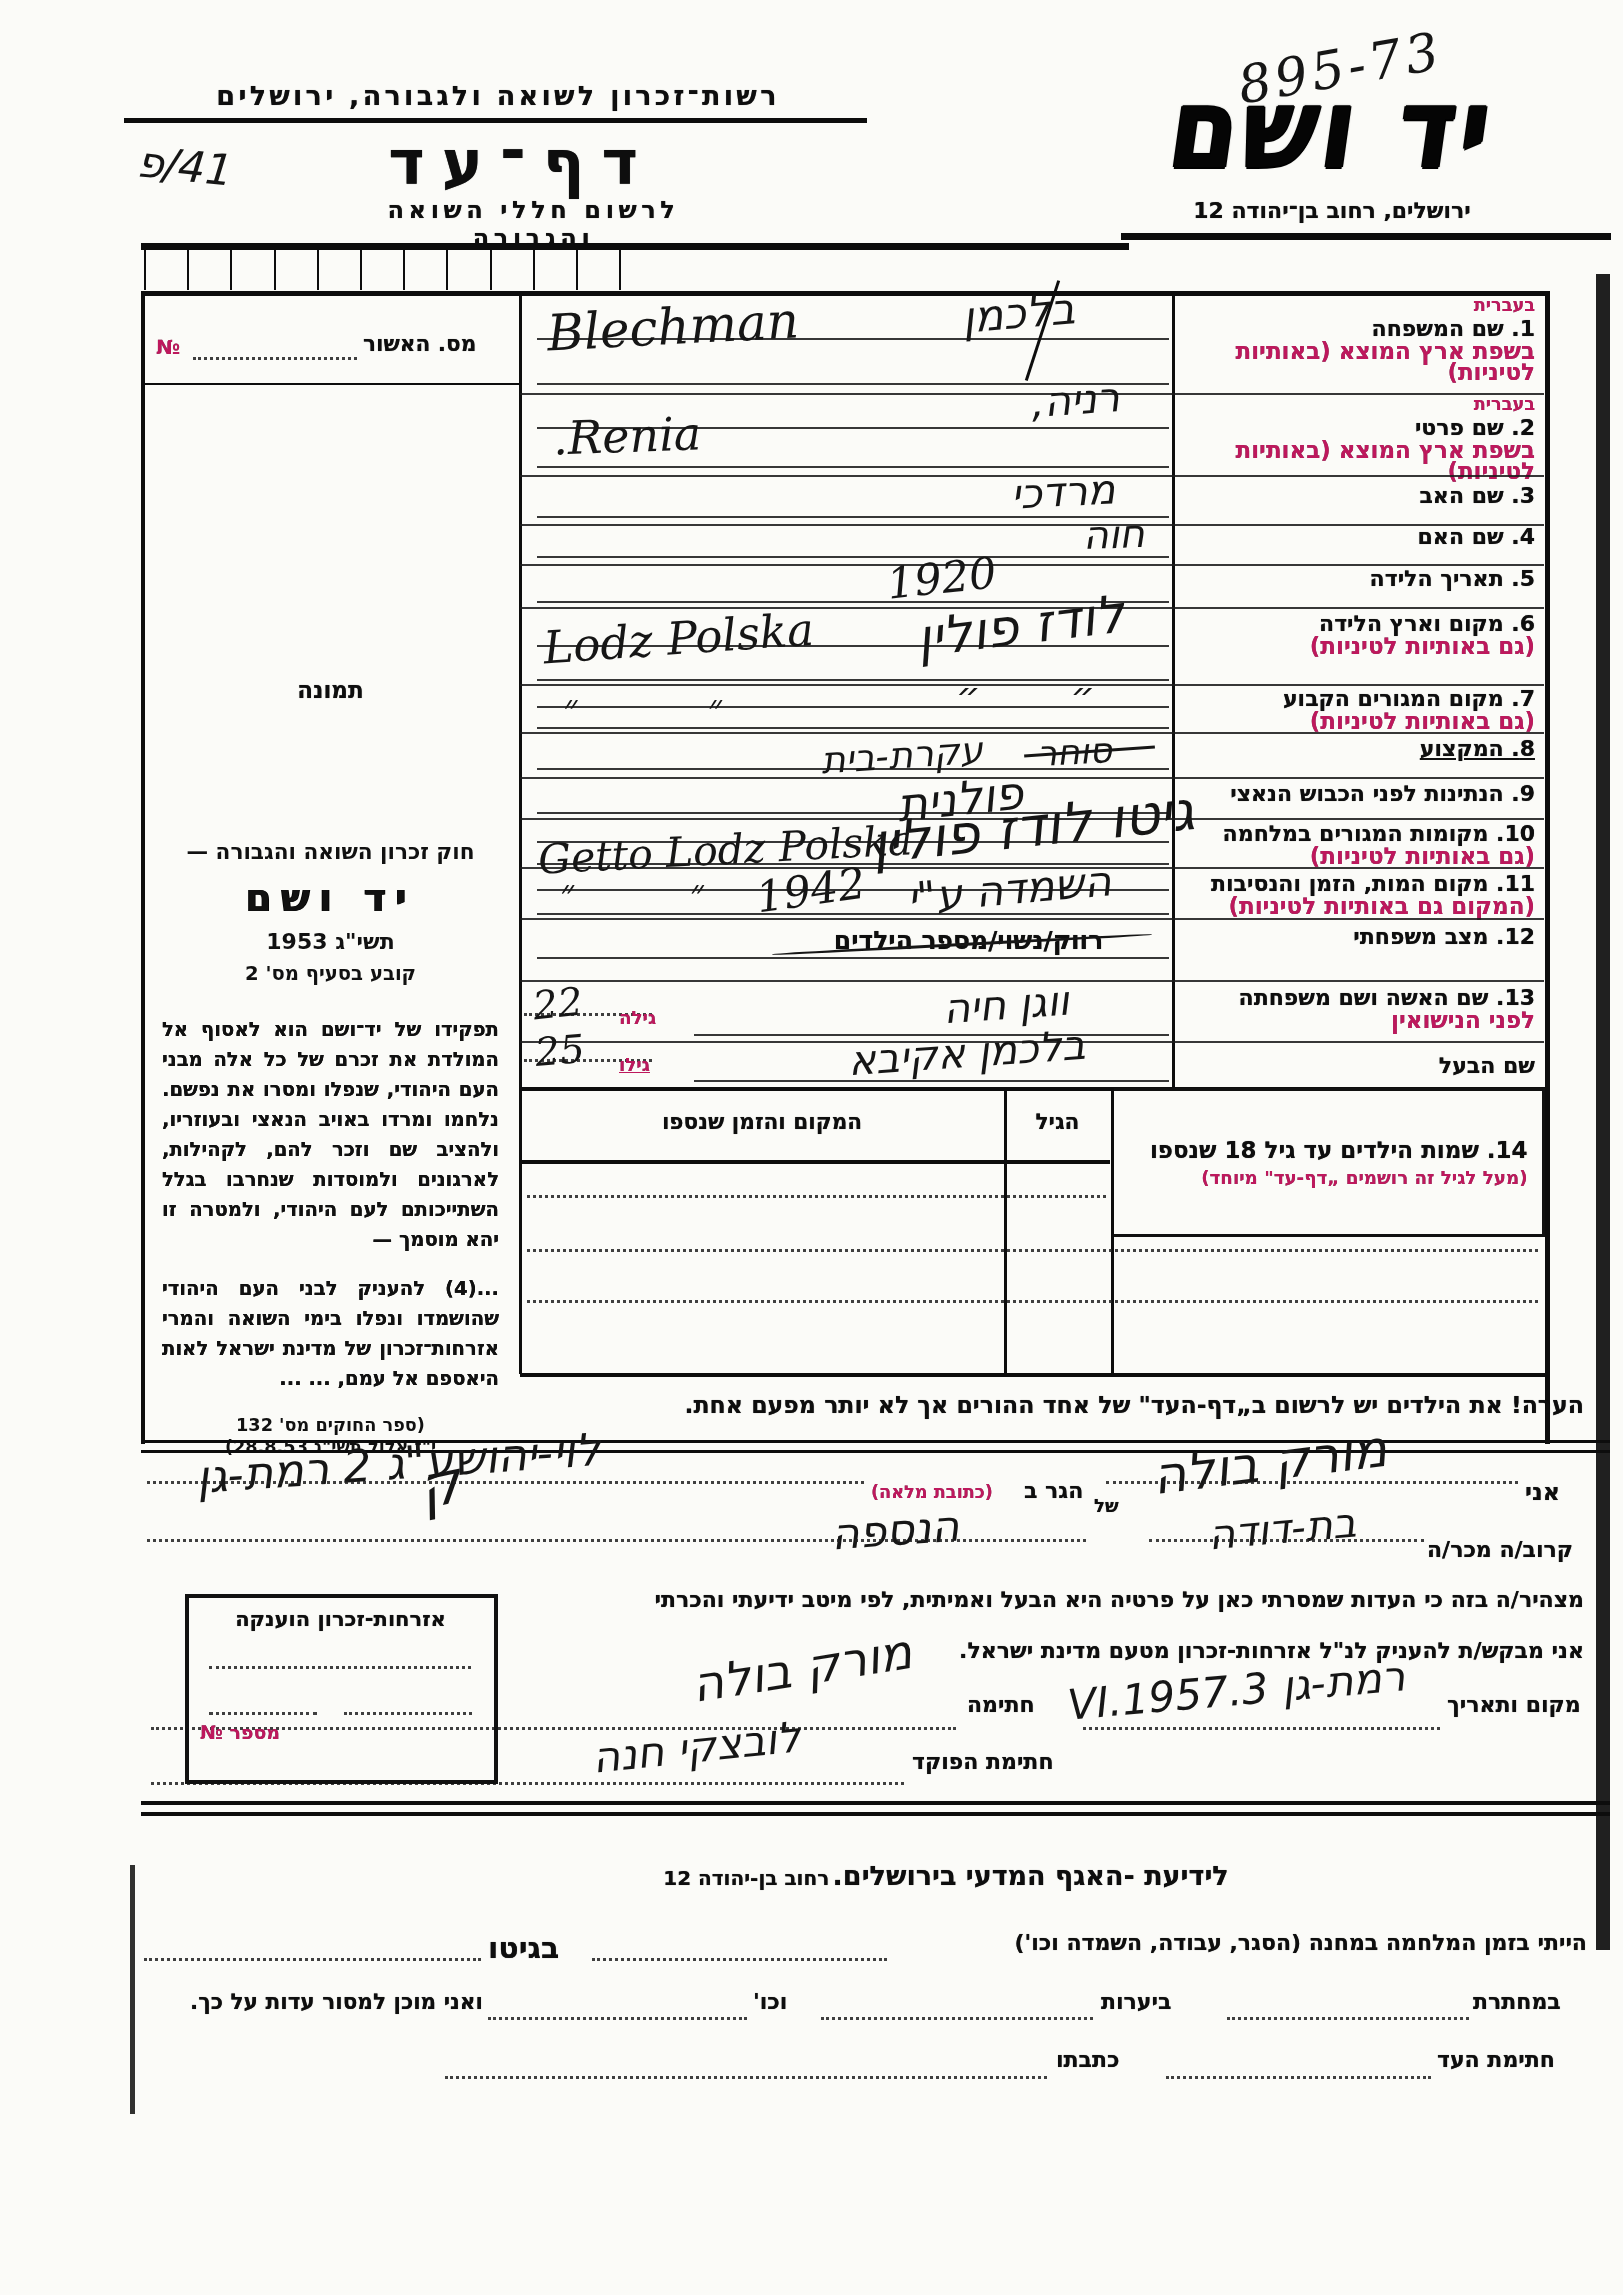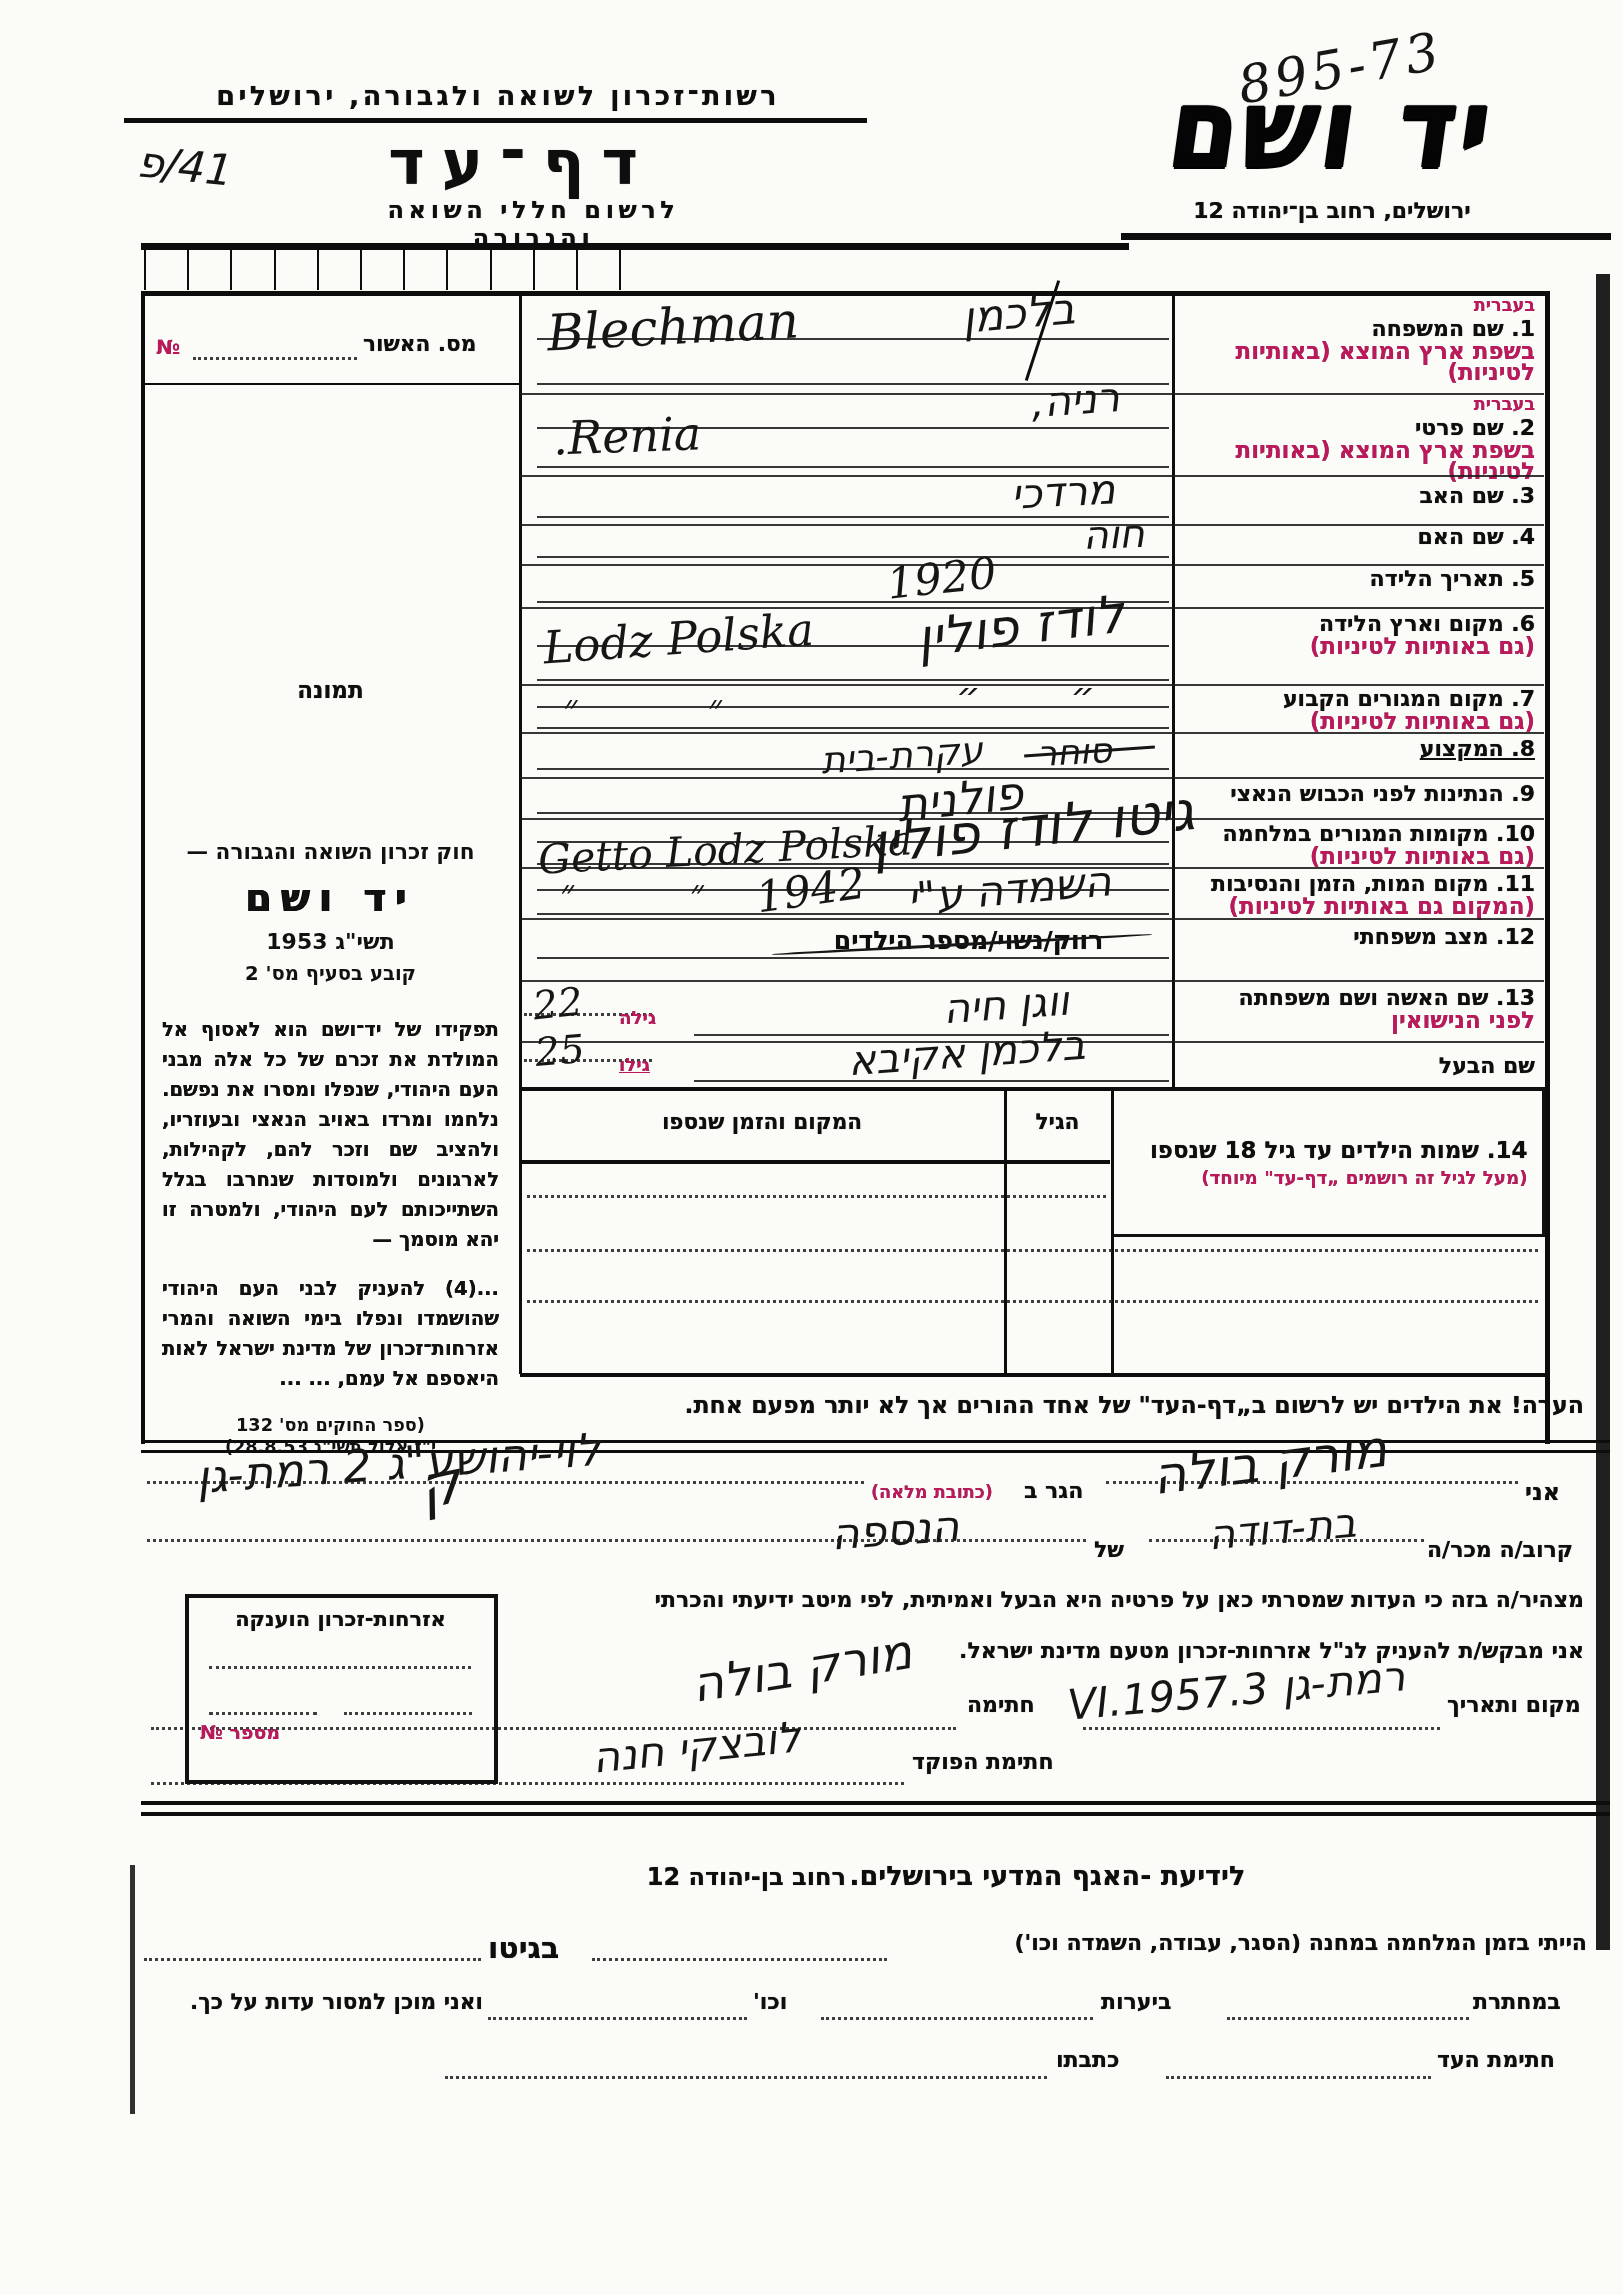--- a/index.html
+++ b/index.html
@@ -233,21 +233,21 @@
   <div class="hwh" style="left:1152px;top:1433px;font-size:51px;transform:rotate(-7deg);">מורק בולה</div>
   <div class="dot" style="left:1106px;top:1481px;width:412px;"></div>
   <div class="abs p" style="left:1024px;top:1478px;font-size:22px;">הגר ב</div>
   <div class="abs s" style="left:871px;top:1482px;font-size:17.7px;">(כתובת מלאה)</div>
   <div class="hwh" style="left:196px;top:1437px;font-size:45px;transform:rotate(-4deg);">לוי-יהושע"ג 2 רמת-גן</div>
   <div class="dot" style="left:147px;top:1481px;width:717px;"></div>
 
   <div class="abs p" style="left:1427px;top:1537px;font-size:22px;">קרוב/ה מכר/ה</div>
   <div class="hwh" style="left:1208px;top:1505px;font-size:41px;transform:rotate(-5deg);">בת-דודה</div>
   <div class="dot" style="left:1149px;top:1539px;width:275px;"></div>
-  <div class="abs p" style="left:1094px;top:1537px;font-size:22px;">של</div>
+  <div class="abs p" style="left:1094px;top:1495px;font-size:18px;">של</div>
   <div class="hwh" style="left:831px;top:1505px;font-size:43px;transform:rotate(-4deg);">הנספה</div>
   <div class="dot" style="left:147px;top:1539px;width:939px;"></div>
 
   <div class="abs p" style="left:517px;top:1587px;width:1067px;font-size:22px;text-align:right;">מצהיר/ה בזה כי העדות שמסרתי כאן על פרטיה היא הבעל ואמיתית, לפי מיטב ידיעתי והכרתי</div>
   <div class="abs p" style="left:812px;top:1638px;width:772px;font-size:22px;text-align:right;">אני מבקש/ת להעניק לנ"ל אזרחות-זכרון מטעם מדינת ישראל.</div>
 
   <div class="abs p" style="left:1447px;top:1692px;font-size:22px;">מקום ותאריך</div>
   <div class="hwh" style="left:1067px;top:1666px;font-size:42px;transform:rotate(-5deg);">רמת-גן  3.VI.1957</div>
   <div class="dot" style="left:1083px;top:1727px;width:357px;"></div>
   <div class="abs p" style="left:967px;top:1692px;font-size:22px;">חתימה</div>
@@ -265,21 +265,21 @@
   <div class="dot" style="left:344px;top:1712px;width:128px;"></div>
   <div class="abs s" style="left:200px;top:1721px;font-size:19px;direction:rtl;">
     <span>מספר</span>&nbsp;<span>№</span>
   </div>
 
   <div class="hl" style="left:141px;top:1801px;width:1469px;height:3.9px;"></div>
   <div class="hl" style="left:141px;top:1812px;width:1469px;height:3.9px;"></div>
 
   <div class="abs" style="left:576px;top:1860px;width:740px;text-align:center;direction:rtl;">
     <span class="p" style="font-size:27px;">לידיעת -האגף המדעי בירושלים.</span>
-    <span class="p" style="font-size:24px;">רחוב בן-יהודה 12</span>
+    <span class="p" style="font-size:20px;">רחוב בן-יהודה 12</span>
   </div>
 
   <div class="abs p" style="left:893px;top:1930px;width:694px;font-size:22px;text-align:right;">הייתי בזמן המלחמה במחנה (הסגר, עבודה, השמדה וכו')</div>
   <div class="dot" style="left:592px;top:1958px;width:295px;"></div>
   <div class="abs p" style="left:488px;top:1930px;font-size:30px;">בגיטו</div>
   <div class="dot" style="left:144px;top:1958px;width:337px;"></div>
 
   <div class="abs p" style="left:1473px;top:1989px;font-size:22px;">במחתרת</div>
   <div class="dot" style="left:1227px;top:2017px;width:242px;"></div>
   <div class="abs p" style="left:1101px;top:1989px;font-size:22px;">ביערות</div>

